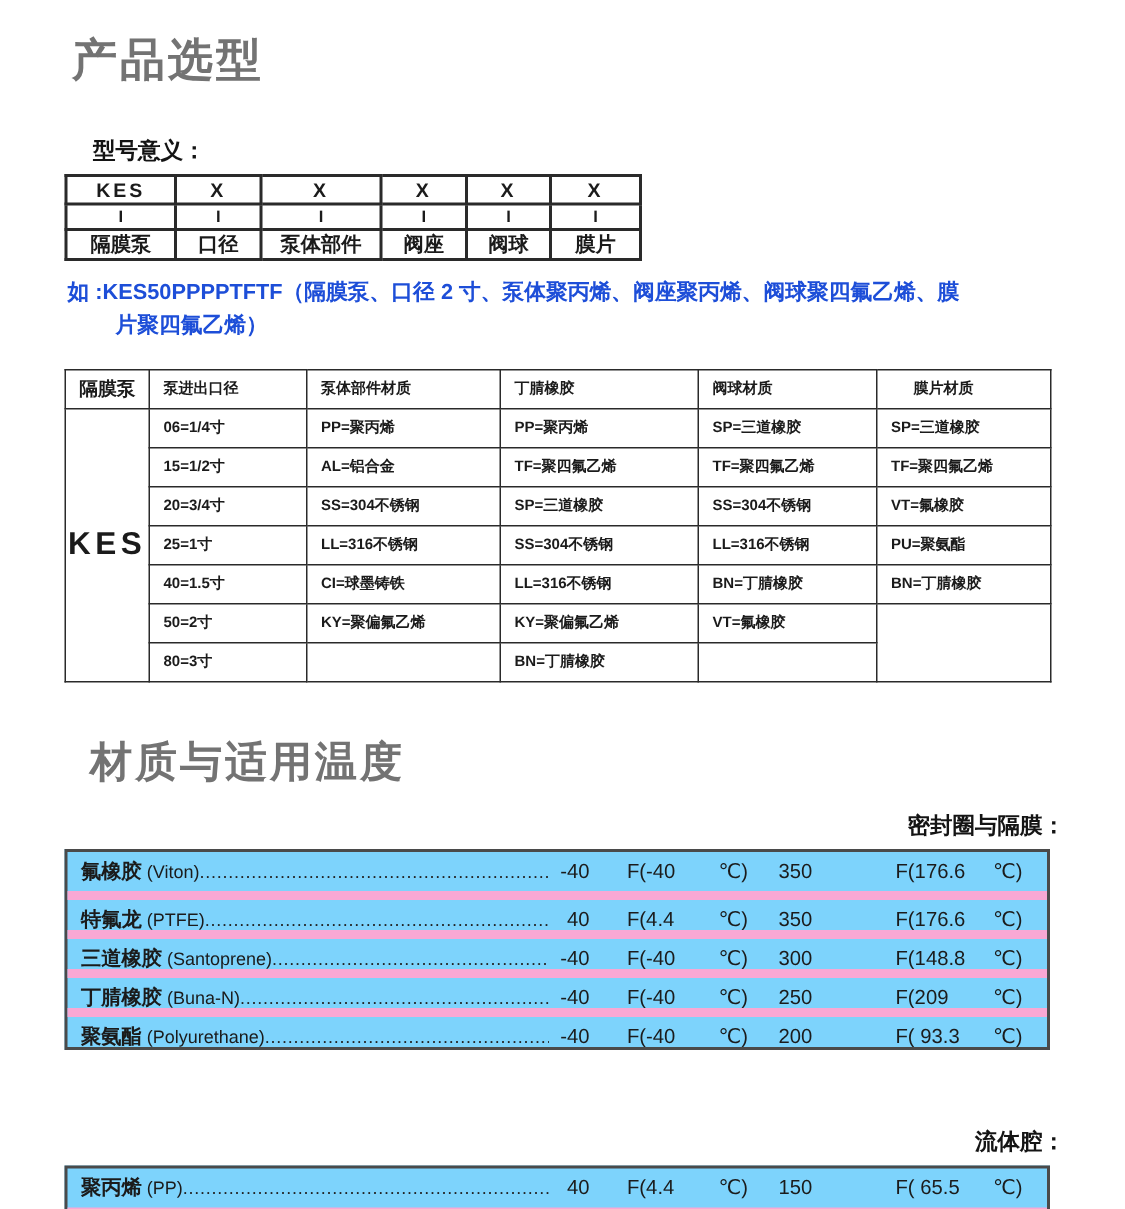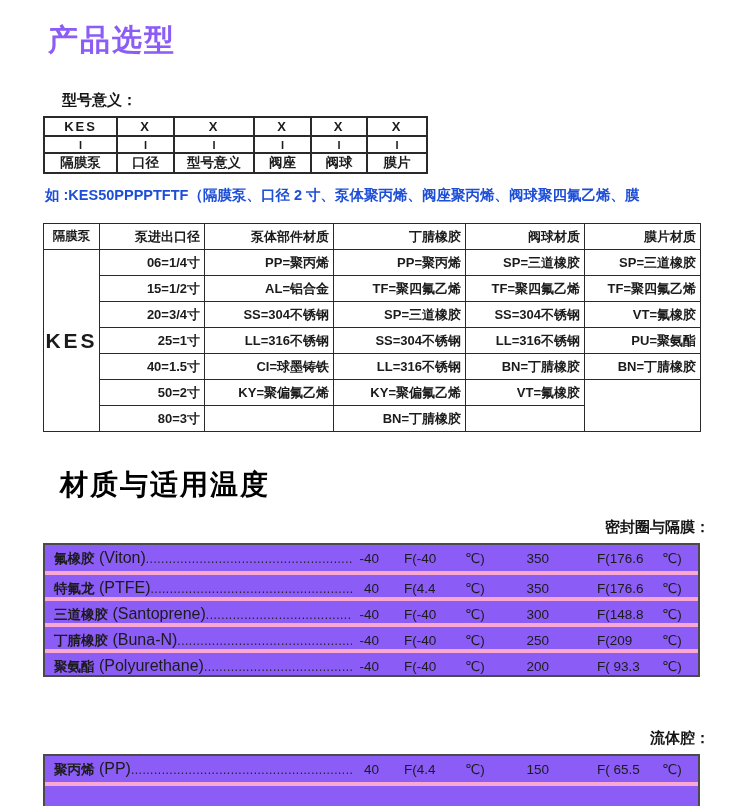--- a/index.html
+++ b/index.html
@@ -7,28 +7,28 @@
   body {
     height: 806px;
     overflow: hidden;
     font-family: "Liberation Sans", "DejaVu Sans", sans-serif;
     color: #1b1b1b;
     position: relative;
   }
   .page { padding: 16px 40px 0 43px; }
 
   h1.title {
-    color: #8b5cf6;
+    color: #737373;
     font-size: 30px;
     font-weight: 700;
     letter-spacing: 2px;
     margin: 4px 0 0 5px;
   }
   h2.title2 {
-    color: #000000;
+    color: #737373;
     font-size: 28px;
     font-weight: 700;
     letter-spacing: 2px;
     margin: 34px 0 0 17px;
   }
   .sec-label {
     font-size: 15px;
     font-weight: 700;
     margin: 30px 0 6px 19px;
     color: #141414;
@@ -66,69 +66,69 @@
   .example .line2 { padding-left: 32px; }
 
   
   table.sel-table {
     border-collapse: collapse;
     margin-top: 17px;
     table-layout: fixed;
   }
   table.sel-table td, table.sel-table th {
     border: 1.5px solid #2a2a2a;
-    font-size: 13px;
-    font-weight: 700;
-    text-align: right;
+    font-size: 10px;
+    font-weight: 700;
+    text-align: left;
     padding: 0 4px 0 9px;
     height: 26px;
     white-space: nowrap;
     overflow: hidden;
   }
   table.sel-table th { font-weight: 700; }
   table.sel-table th.c-first { text-align: center; padding: 0 2px; font-size: 12.5px; }
-  table.sel-table th.c-last { padding-left: 12px; }
+  table.sel-table th.c-last { padding-left: 24px; }
   table.sel-table td.kes-cell {
     text-align: center;
     font-size: 21px;
     letter-spacing: 3px;
     font-weight: 700;
     padding: 0;
   }
 
   
   .temp-table {
     border: 2px solid #4a4a4a;
     width: 657px;
-    background: #8b5cf6;
+    background: #7dd3fc;
   }
   .trow {
     display: flex;
     align-items: baseline;
     height: 26px;
     line-height: 25px;
     padding: 0 10px 0 9px;
     font-size: 13.5px;
     overflow: hidden;
   }
-  .trow + .trow { border-top: 4px solid #f9a8d4; }
+  .trow + .trow { border-top: 6px solid #f9a8d4; }
   .tname { font-weight: 700; white-space: pre; }
-  .tname-en { font-weight: 400; white-space: pre; font-size: 16px; }
+  .tname-en { font-weight: 400; white-space: pre; font-size: 12px; }
   .tdots {
     flex: 1;
     overflow: hidden;
     white-space: nowrap;
     font-size: 12px;
     letter-spacing: 0.5px;
     color: #222;
   }
   .tmin  { width: 27px; text-align: right; white-space: pre; flex: none; }
   .tminf { width: 47px; margin-left: 25px; white-space: pre; flex: none; }
   .tunit { width: 29px; margin-left: 14px; white-space: pre; flex: none; }
-  .tmax  { width: 30px; margin-left: 25px; text-align: right; white-space: pre; flex: none; }
+  .tmax  { width: 30px; margin-left: 11px; white-space: pre; flex: none; }
   .tmaxf { width: 55px; margin-left: 48px; white-space: pre; flex: none; }
   .tunit2{ width: 26px; margin-left: 10px; white-space: pre; flex: none; }
   .gap-fluid { height: 38px; }
 </style>
 </head>
 <body>
 
 <div class="page">
 
   <h1 class="title">产品选型</h1>
@@ -157,30 +157,31 @@
           <td>I</td>
           <td>I</td>
           <td>I</td>
           <td>I</td>
           <td>I</td>
           <td>I</td>
         </tr>
         <tr class="name-row">
           <td>隔膜泵</td>
           <td>口径</td>
-          <td>型号意义</td>
+          <td>泵体部件</td>
           <td>阀座</td>
           <td>阀球</td>
           <td>膜片</td>
         </tr>
       </tbody>
   </table>
 
   <div class="example">
     <div class="line1">如 :KES50PPPPTFTF（隔膜泵、口径 2 寸、泵体聚丙烯、阀座聚丙烯、阀球聚四氟乙烯、膜</div>
+    <div class="line2">片聚四氟乙烯）</div>
   </div>
 
   <table class="sel-table">
     <colgroup>
       <col style="width:56px">
         <col style="width:105px">
         <col style="width:129px">
       <col style="width:132px">
         <col style="width:119px">
         <col style="width:116px">

